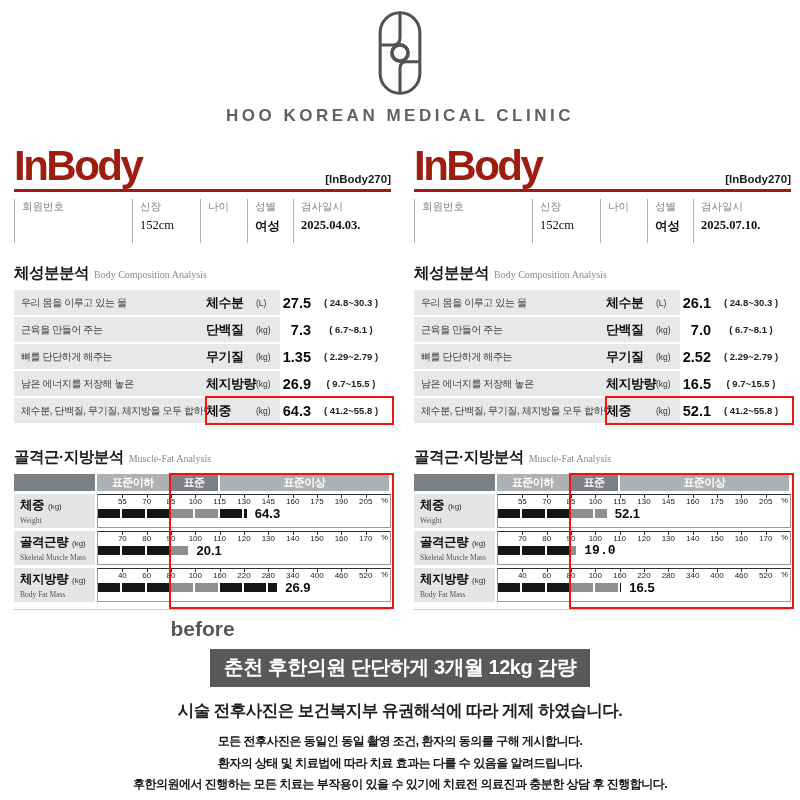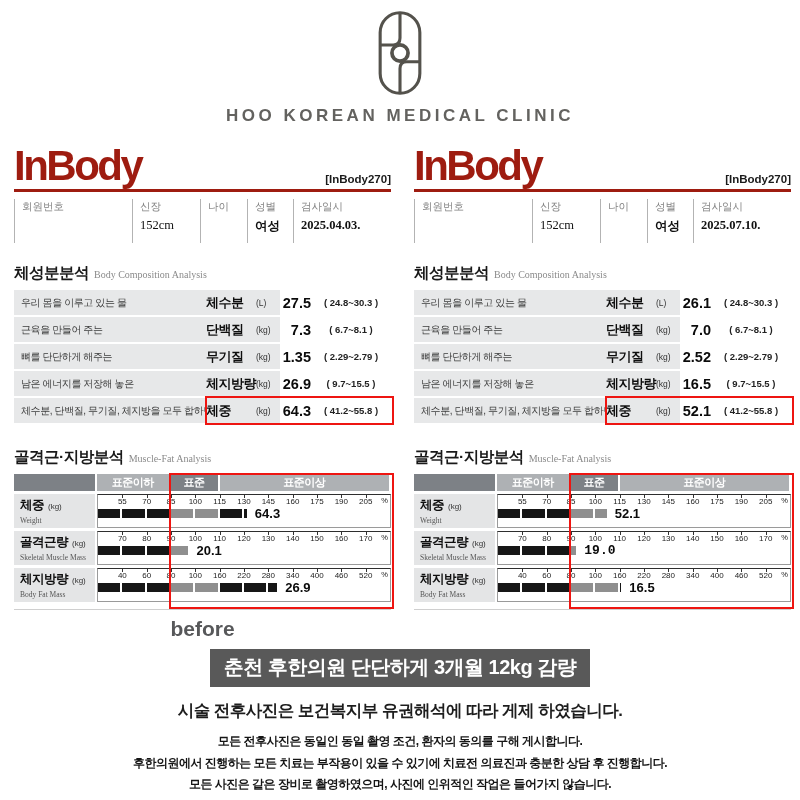--- a/index.html
+++ b/index.html
@@ -568,17 +568,18 @@
     </div>
 
   <div class="banner-wrap">
     <span class="banner">춘천 후한의원 단단하게 3개월 12kg 감량</span>
   </div>
 
   <div class="notice">시술 전후사진은 보건복지부 유권해석에 따라 게제 하였습니다.</div>
 
   <div class="disclaimer" id="disclaimer">
       <div class="disclaimer-line">모든 전후사진은 동일인 동일 촬영 조건, 환자의 동의를 구해 게시합니다.</div>
+      <div class="disclaimer-line">환자의 상태 및 치료법에 따라 치료 효과는 다를 수 있음을 알려드립니다.</div>
       <div class="disclaimer-line">후한의원에서 진행하는 모든 치료는 부작용이 있을 수 있기에 치료전 의료진과 충분한 상담 후 진행합니다.</div>
       <div class="disclaimer-line">모든 사진은 같은 장비로 촬영하였으며, 사진에 인위적인 작업은 들어가지 않습니다.</div>
     </div>
 
 </div>
 
 </body></html>

